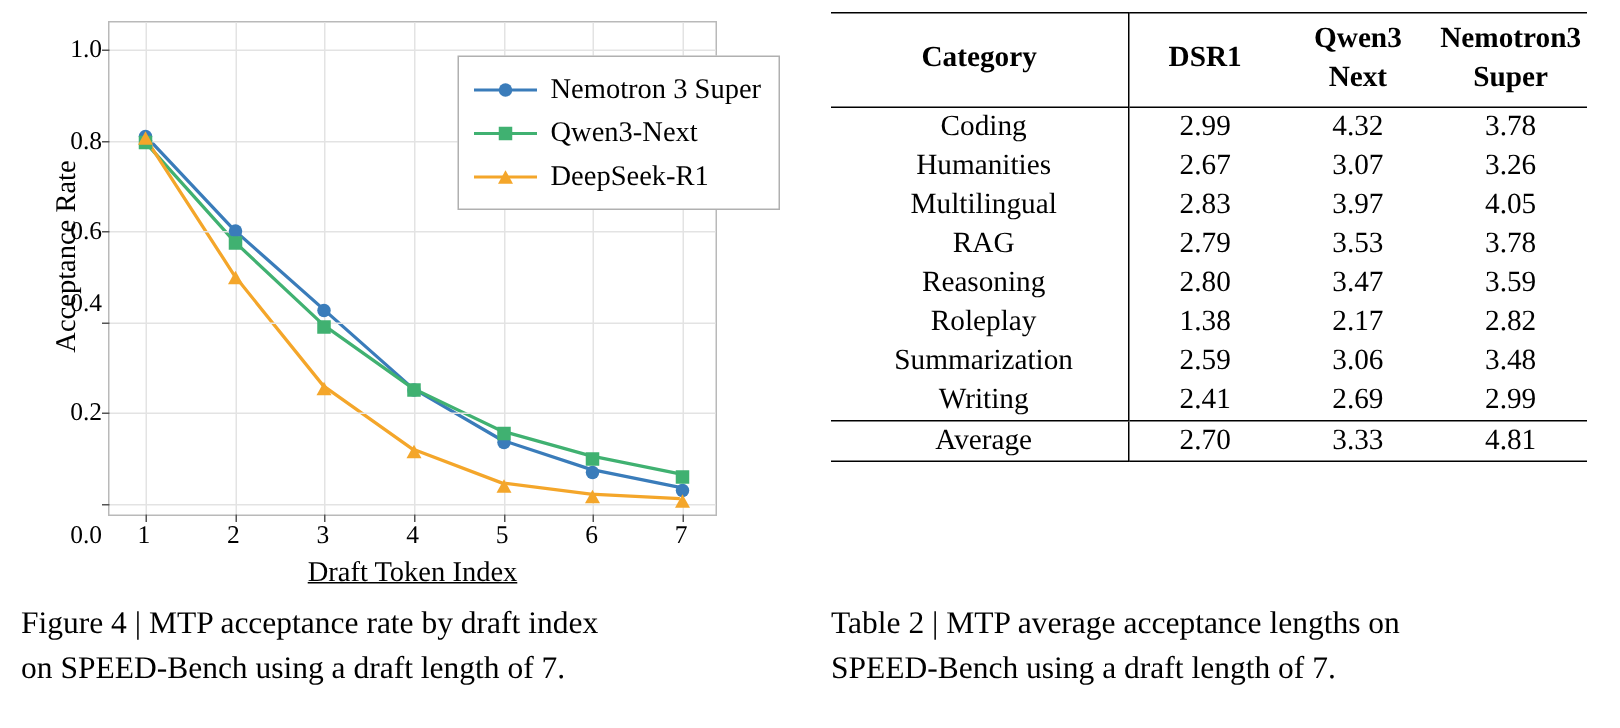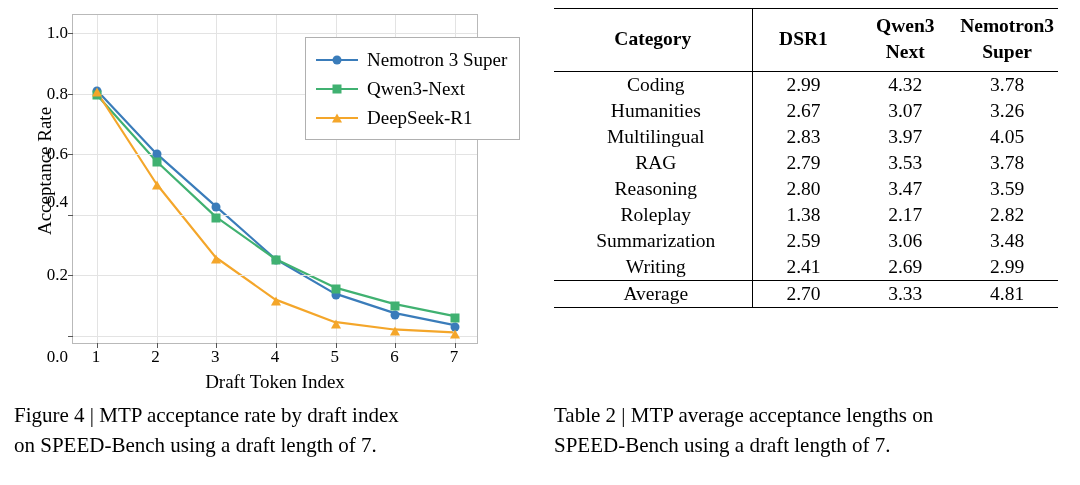--- a/index.html
+++ b/index.html
@@ -97,20 +97,21 @@
     height: 5px;
     background: #555;
   }
   #xaxis-title {
     position: absolute;
     left: 72px;
     top: 371px;
     width: 406px;
     text-align: center;
     font-size: 19px;
+    text-decoration: underline;
   }
   #yaxis-title {
     position: absolute;
     left: -120px;
     top: 160px;
     width: 330px;
     text-align: center;
     font-size: 19px;
     transform: rotate(-90deg);
     transform-origin: center center;

